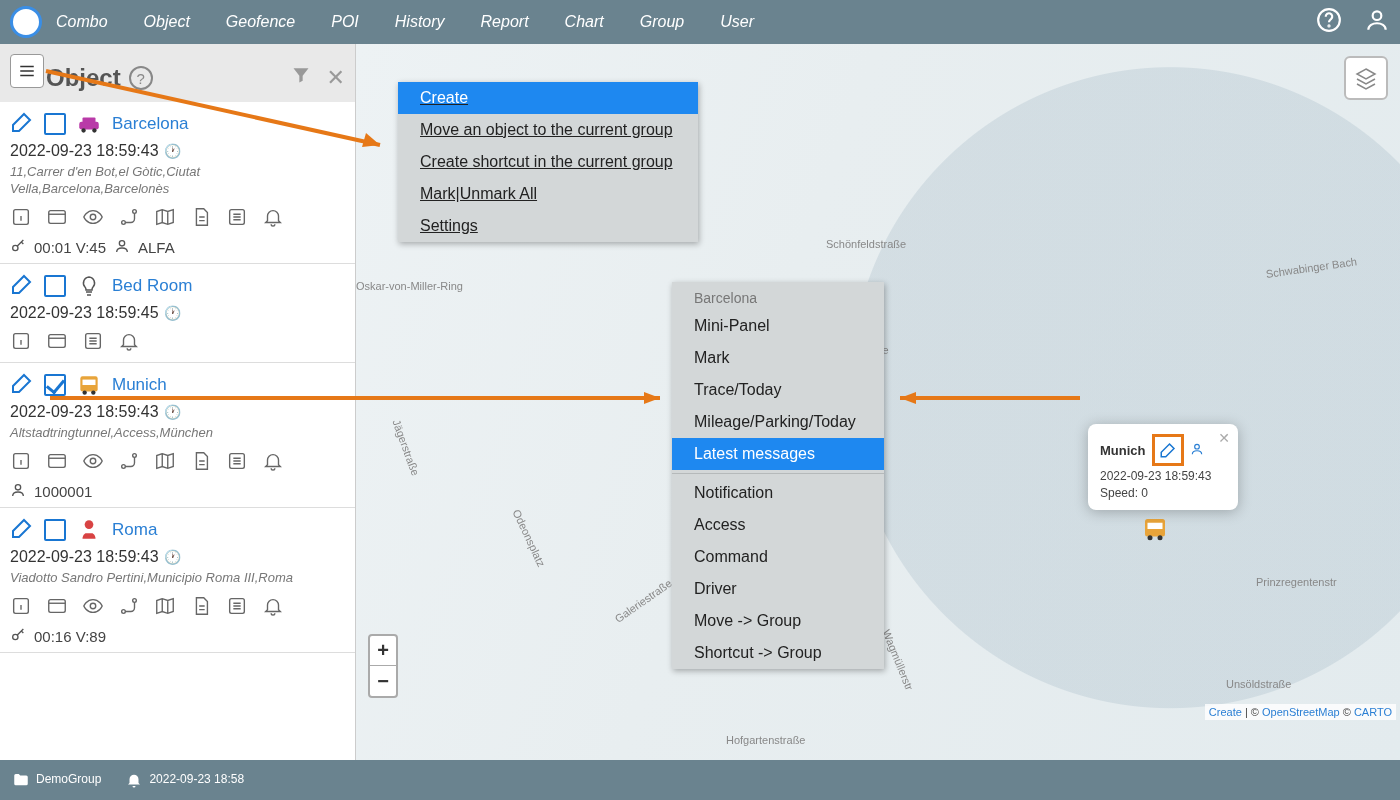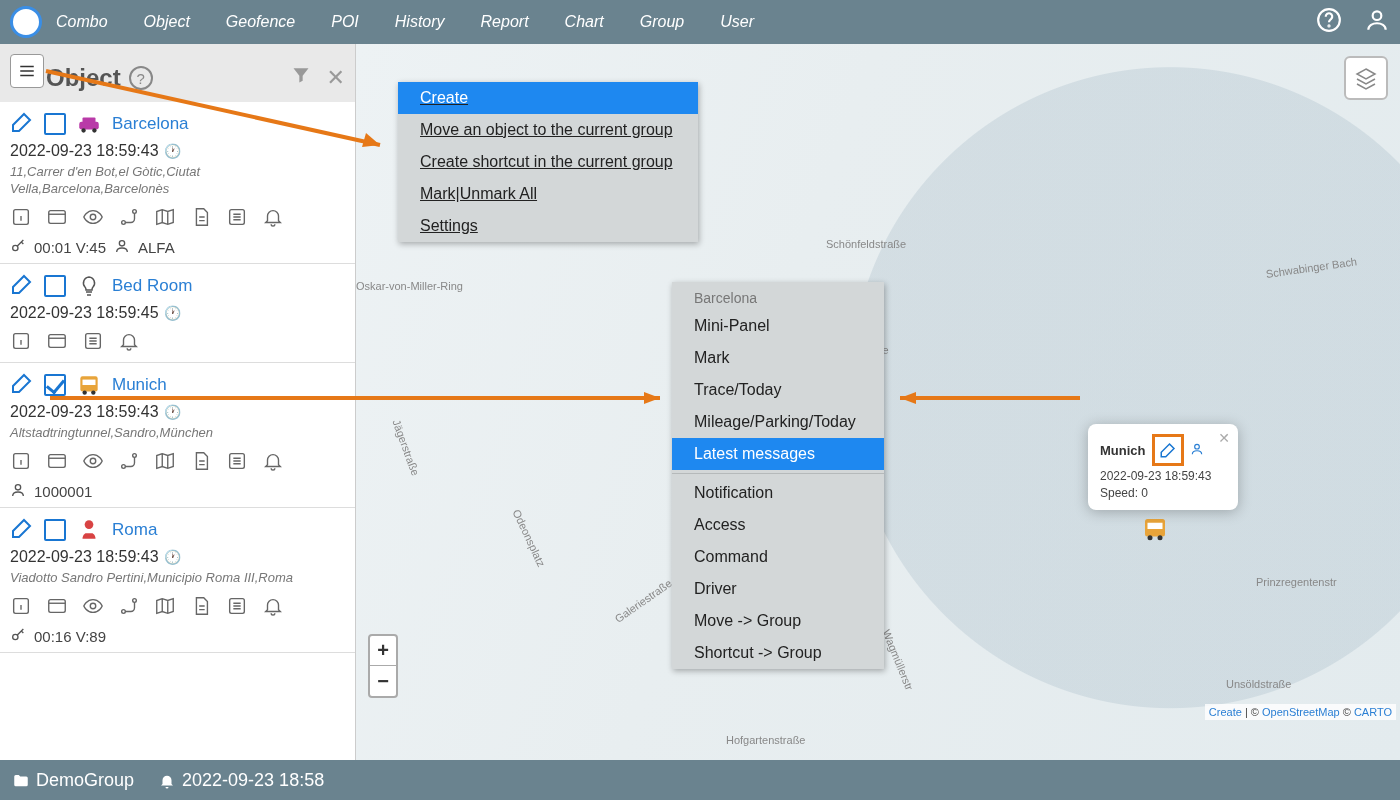--- a/index.html
+++ b/index.html
@@ -76,21 +76,21 @@
 .ctxmenu .sep { height: 1px; background: #b5b9ba; margin: 3px 0; }
 .ctx1 { top: 82px; left: 398px; width: 300px; text-decoration: underline; }
 .ctx2 { top: 282px; left: 672px; width: 212px; }
 
 
 .arrow { position: absolute; z-index: 58; }
 .arrow line { stroke: #e67817; stroke-width: 4; }
 .arrow polygon { fill: #e67817; }
 
 
-.footer { position: absolute; bottom: 0; left: 0; right: 0; height: 40px; background: #6a838f; color: #fff; display: flex; align-items: center; padding: 16px 12px; font-size: 18px; gap: 24px; z-index: 70; }
+.footer { position: absolute; bottom: 0; left: 0; right: 0; height: 40px; background: #6a838f; color: #fff; display: flex; align-items: center; padding: 16px 12px; font-size: 12px; gap: 24px; z-index: 70; }
 .footer svg { width: 18px; height: 18px; fill: #fff; vertical-align: middle; margin-right: 6px; }
 
 </style>
 </head>
 <body>
 
 <div class="topnav">
   <div class="logo"></div>
   <div class="navitems">
     <span>Combo</span>
@@ -256,21 +256,21 @@
             <circle cx="8" cy="19" r="2" fill="#333"></circle>
             <circle cx="16" cy="19" r="2" fill="#333"></circle>
           </svg>
         </span>
       <span class="name">Munich</span>
     </div>
     <div class="ts">
         <span>2022-09-23 18:59:43</span>
         <span class="clock-ic">🕐</span>
       </div>
-    <div class="addr">Altstadtringtunnel,Sandro,München</div>
+    <div class="addr">Altstadtringtunnel,Access,München</div>
     <div class="iconrow">
       <span><svg viewBox="0 0 24 24">
             <rect x="4" y="4" width="16" height="16" rx="2"></rect>
             <path d="M12 8v.01M12 11v5"></path>
           </svg></span>
       <span><svg viewBox="0 0 24 24">
             <rect x="3" y="5" width="18" height="14" rx="2"></rect>
             <path d="M3 9h18"></path>
           </svg></span>
       <span><svg viewBox="0 0 24 24">

